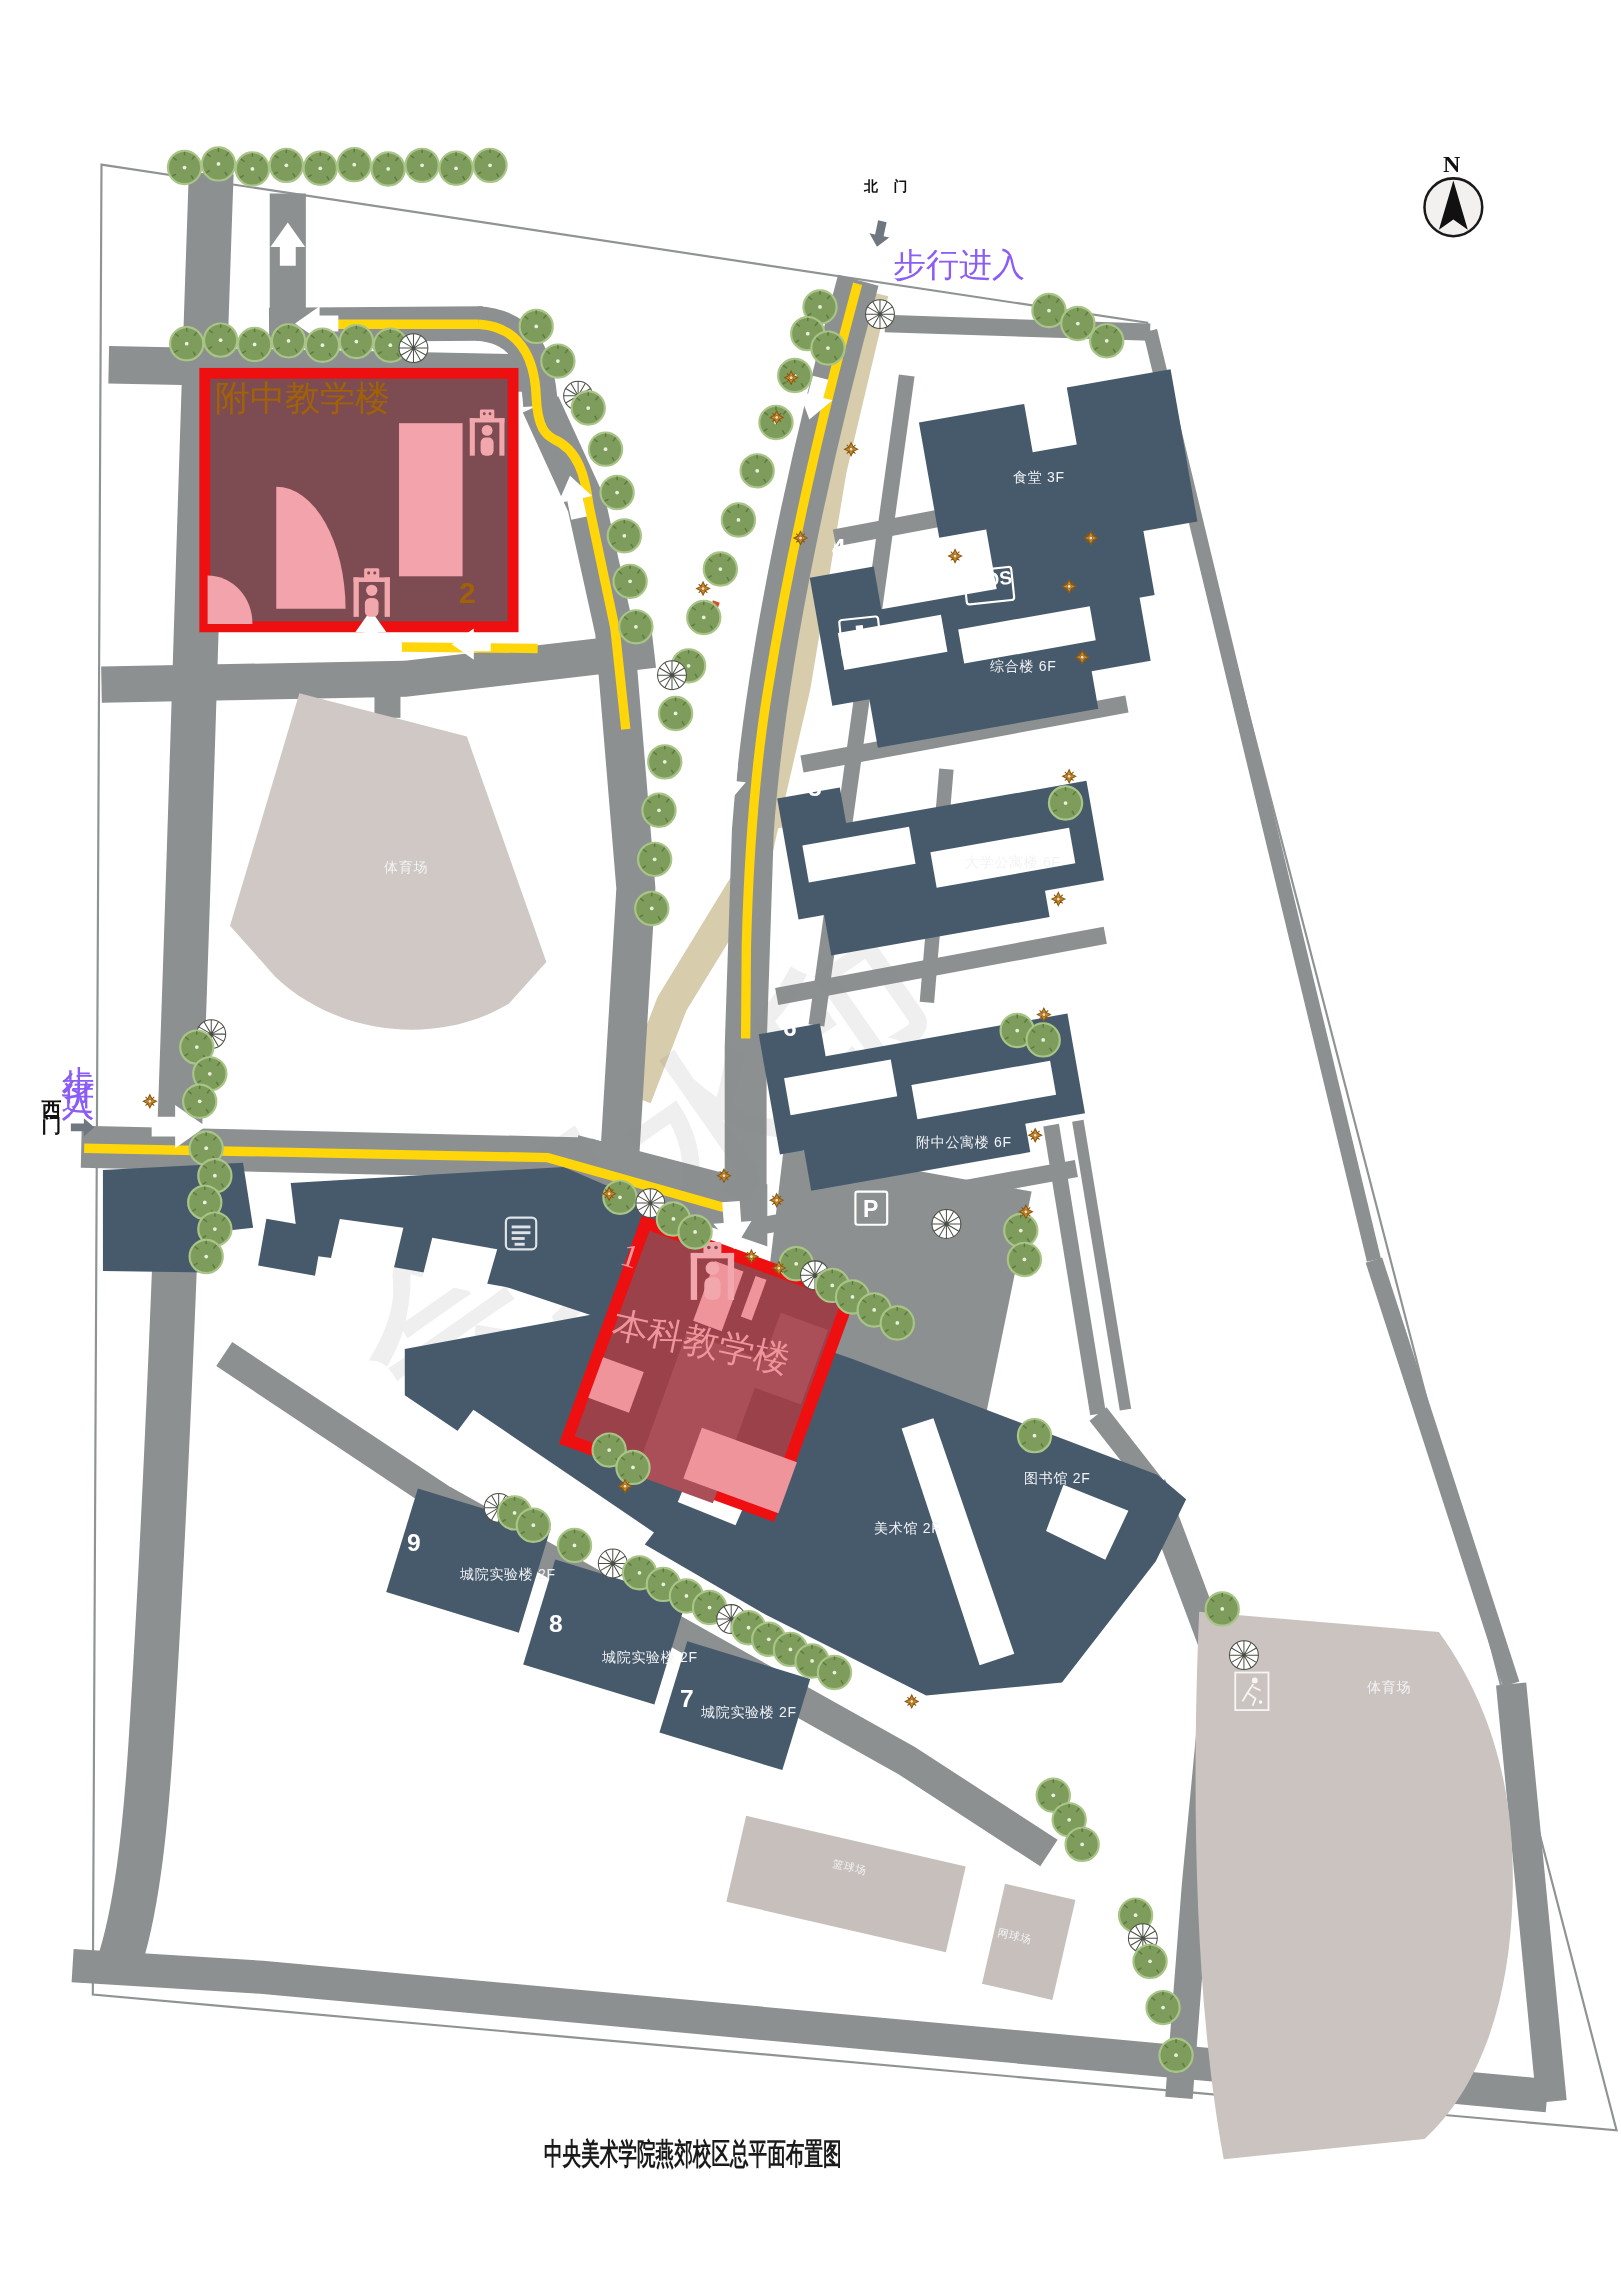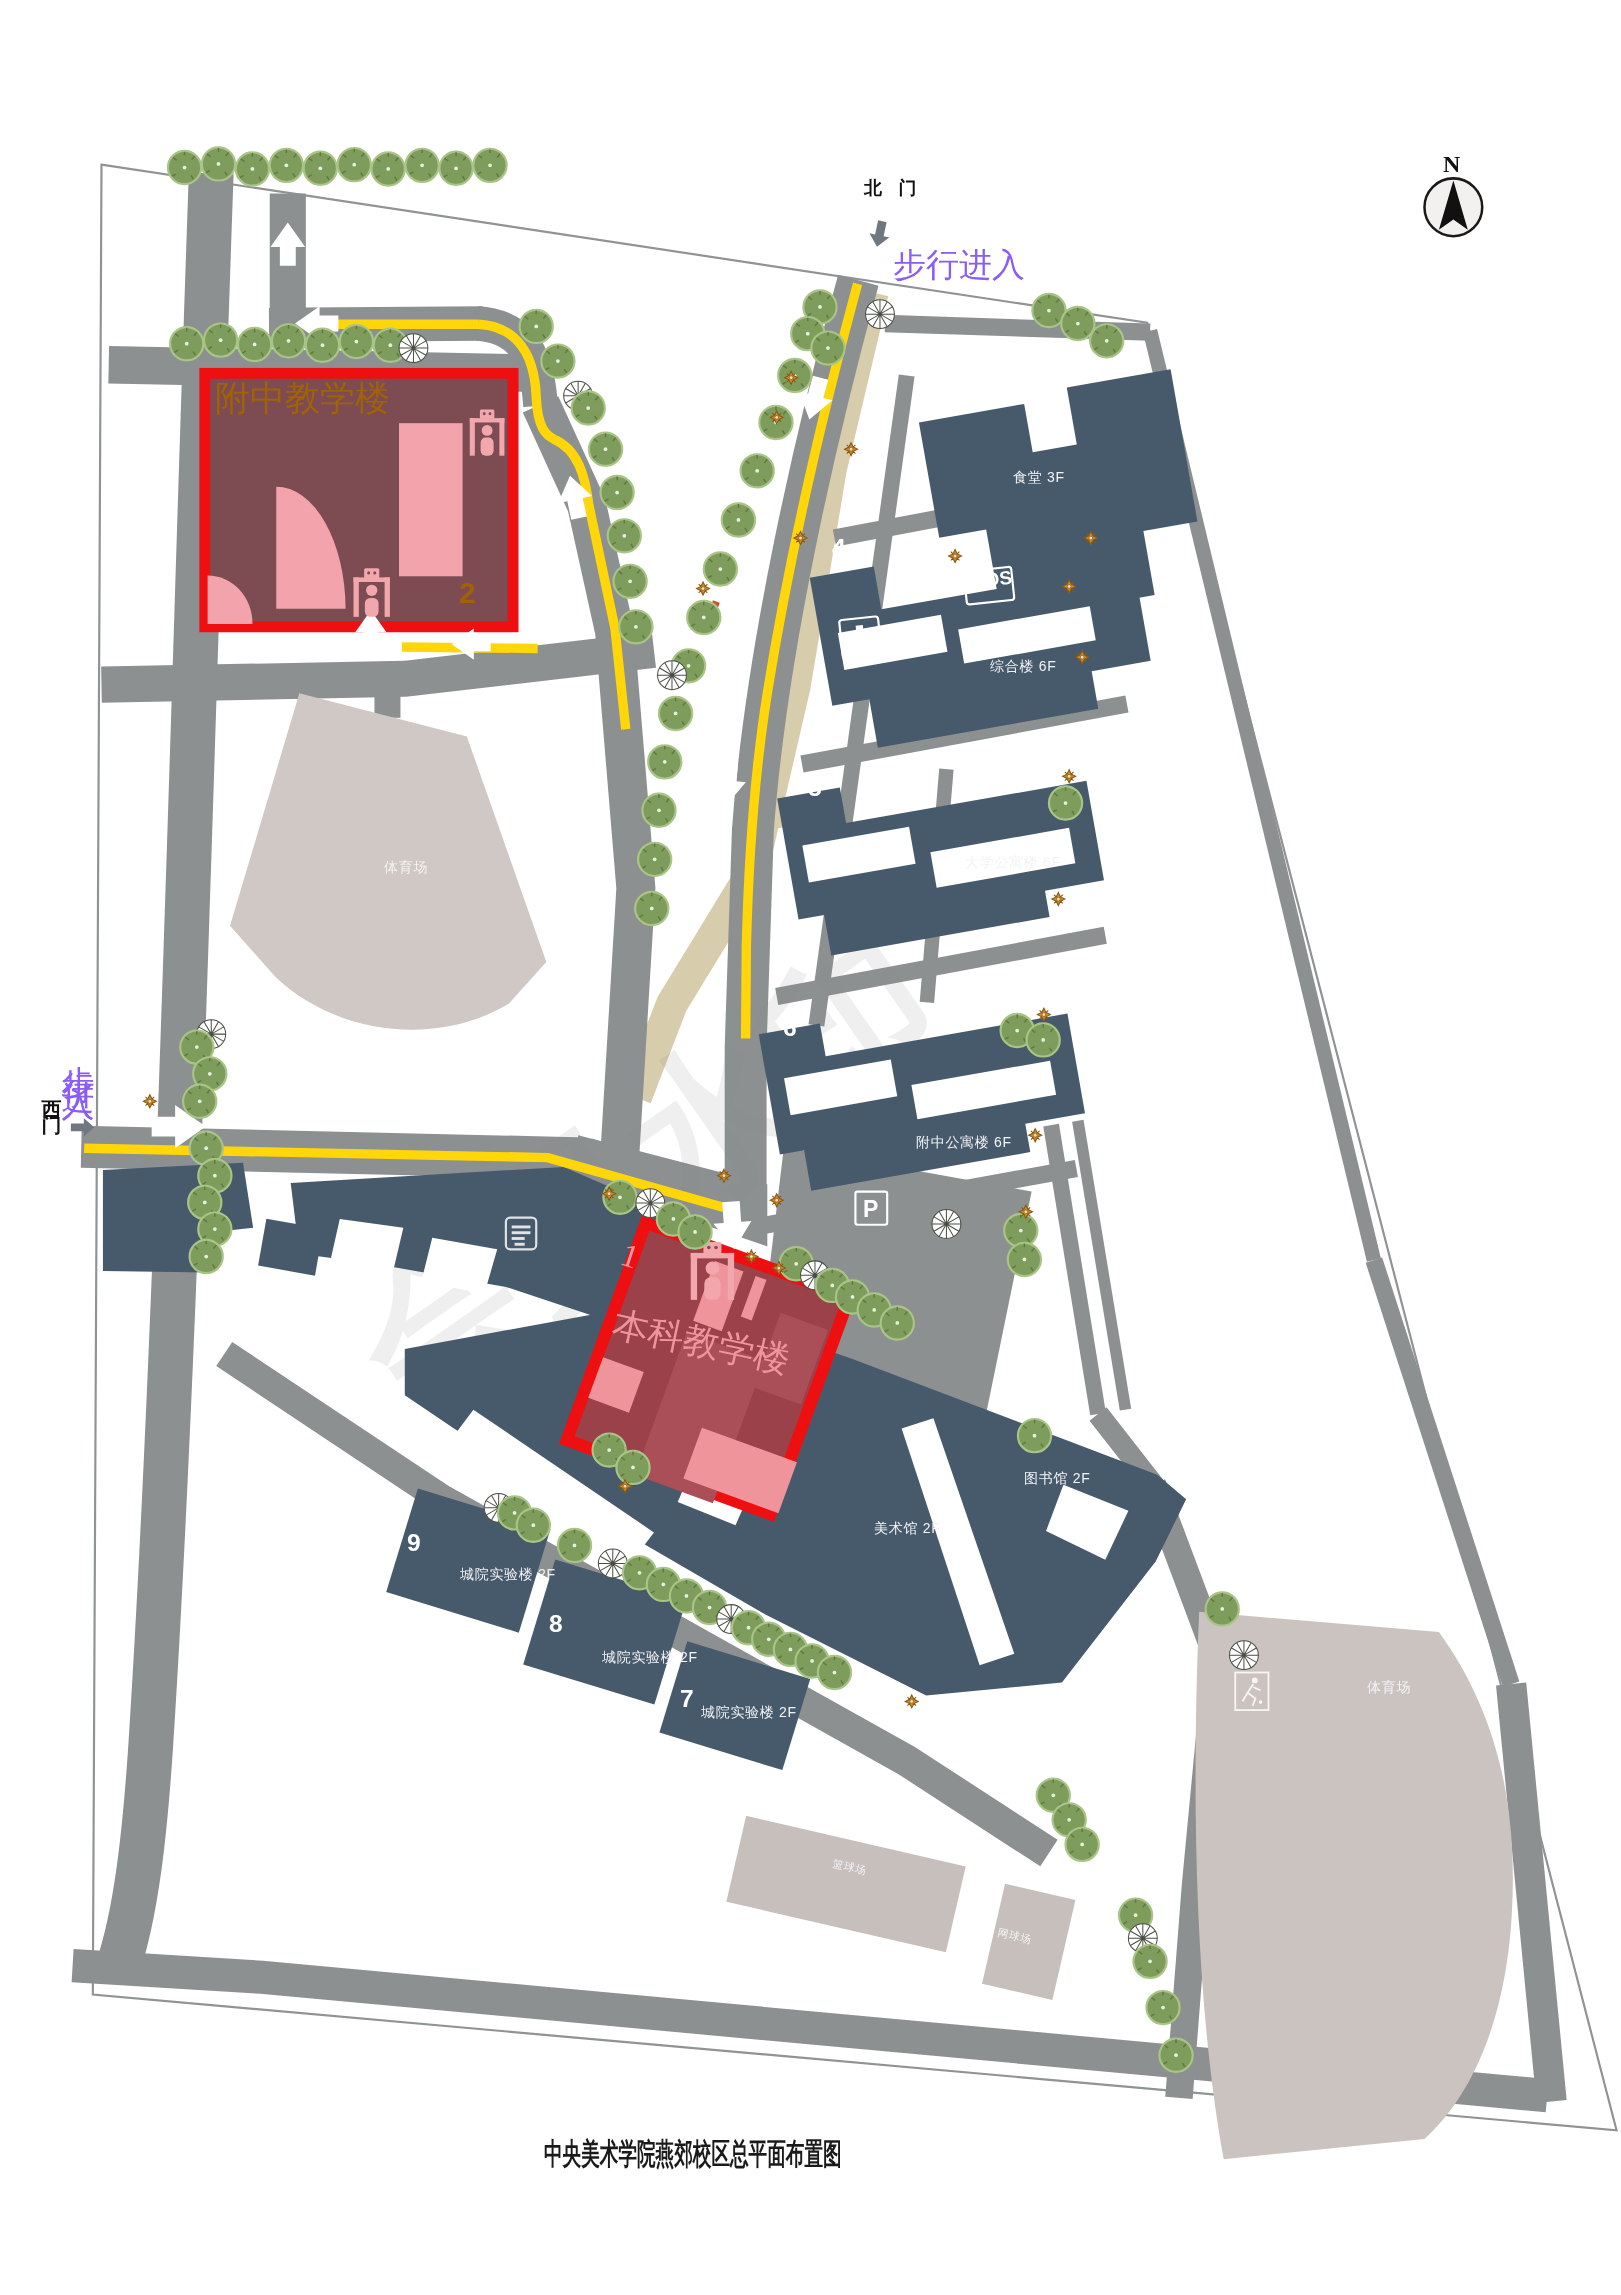--- a/index.html
+++ b/index.html
@@ -326,21 +326,21 @@
         <use href="#flower" transform="translate(1040,1740)"></use>
         <use href="#flower" transform="translate(1078,1756)"></use>
         <use href="#flower" transform="translate(843,1653)"></use>
         <use href="#flower" transform="translate(1075,1662)"></use>
         <use href="#flower" transform="translate(207,1525)"></use>
         <use href="#flower" transform="translate(865,2058)"></use>
         <use href="#flower" transform="translate(1262,2356)"></use>
       </g>
 </svg>
 
-<div class="lbl" style="left:864px;top:179px;font-size:18px;font-weight:bold;color:#111;letter-spacing:5.8px;">北 门</div>
+<div class="lbl" style="left:864px;top:179px;font-size:14px;font-weight:bold;color:#111;letter-spacing:5.8px;">北 门</div>
 <div class="lbl graytxt" style="left:893px;top:248px;font-size:33px;font-weight:500;">步行进入</div>
 
 <div class="lbl graytxt vert" style="left:62px;top:1039px;font-size:33px;font-weight:500;letter-spacing:7.2px;">步行进入</div>
 <div class="lbl vert" style="left:42px;top:1085px;font-size:20px;font-weight:bold;color:#111;letter-spacing:11.6px;">西门</div>
 
 <div class="lbl pink" style="left:215px;top:380px;font-size:35px;font-weight:500;">附中教学楼</div>
 <div class="lbl pink" style="left:459px;top:578px;font-size:30px;font-weight:bold;">2</div>
 
 <div class="lbl" style="left:617px;top:1306px;font-size:36px;font-weight:500;color:#F0949C;transform:rotate(12deg);">本科教学楼</div>
 <div class="lbl" style="left:627px;top:1238px;font-size:33px;color:#F0949C;font-family:'Liberation Serif',serif;transform:rotate(18deg);">1</div>

